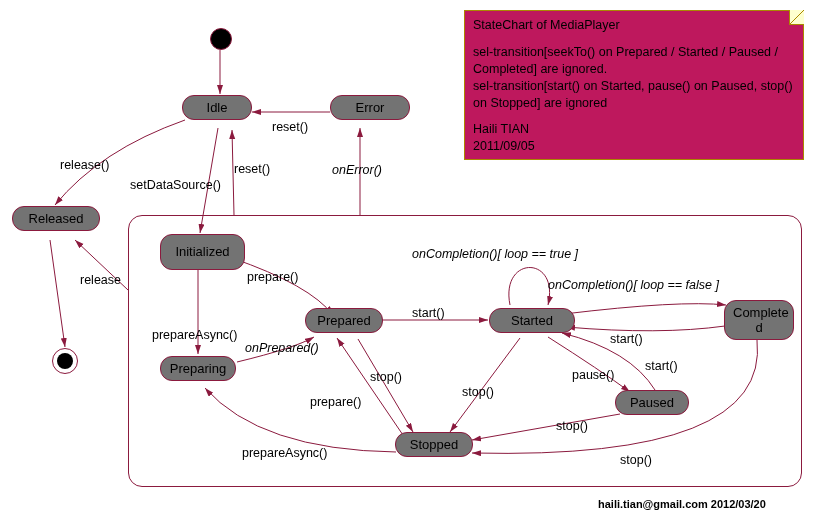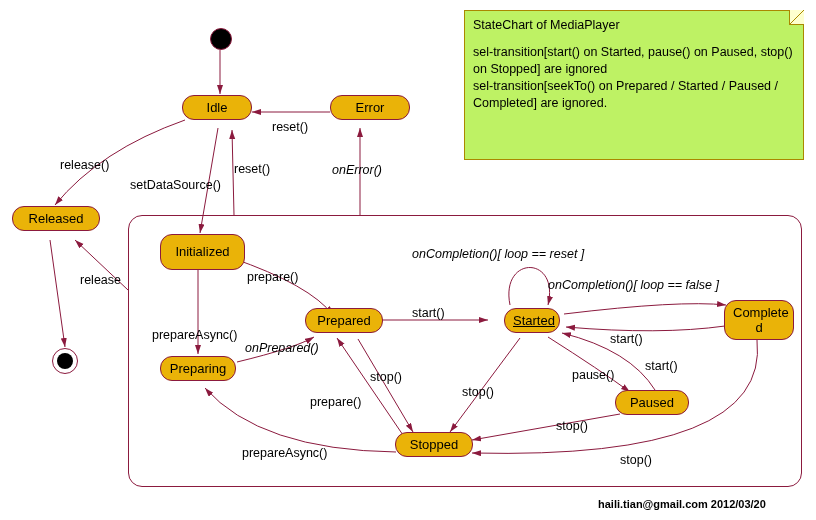--- a/index.html
+++ b/index.html
@@ -7,37 +7,37 @@
     width: 816px; height: 520px;
     background: #ffffff;
     font-family: Arial, Helvetica, sans-serif;
     font-size: 13px;
     color: #000;
     position: relative;
     overflow: hidden;
   }
   .state {
     position: absolute;
-    background: #eab308;
+    background: #737373;
     border: 1px solid #8b1a3e;
     border-radius: 12px;
     text-align: center;
     padding: 4px 8px;
     box-sizing: border-box;
     color: #000;
   }
   .composite {
     position: absolute;
     border: 1px solid #8b1a3e;
     border-radius: 14px;
     background: transparent;
   }
   .note {
     position: absolute;
-    background: #bef264;
+    background: #be185d;
     border: 1px solid #aa8800;
     padding: 6px 8px;
     font-size: 12.5px;
     line-height: 1.35;
     box-sizing: border-box;
   }
   .note .fold {
     position: absolute;
     top: -1px; right: -1px;
     width: 14px; height: 14px;
@@ -148,50 +148,52 @@
 <div class="final-dot" style="left:52px; top:348px;"></div>
 
 <div class="composite" style="left:128px; top:215px; width:672px; height:270px;"></div>
 
 <div class="state" style="left:182px; top:95px; width:70px;">Idle</div>
 <div class="state" style="left:330px; top:95px; width:80px;">Error</div>
 <div class="state" style="left:12px; top:206px; width:88px;">Released</div>
 <div class="state" style="left:160px; top:234px; width:85px; height:36px; line-height:26px;">Initialized</div>
 <div class="state" style="left:160px; top:356px; width:76px;">Preparing</div>
 <div class="state" style="left:305px; top:308px; width:78px;">Prepared</div>
-<div class="state" style="left:504px; top:308px; width:56px;text-decoration:underline;">Started</div>
+<div class="state" style="left:489px; top:308px; width:86px;">Started</div>
 <div class="state" style="left:615px; top:390px; width:74px;">Paused</div>
 <div class="state" style="left:395px; top:432px; width:78px;">Stopped</div>
 <div class="state" style="left:724px; top:300px; width:70px; white-space:pre-line;">Complete
 d</div>
 
 <div class="label" style="left:60px; top:158px;">release()</div>
 <div class="label" style="left:130px; top:178px;">setDataSource()</div>
 <div class="label" style="left:272px; top:120px;">reset()</div>
 <div class="label" style="left:234px; top:162px;">reset()</div>
 <div class="label italic" style="left:332px; top:163px;">onError()</div>
 <div class="label" style="left:80px; top:273px;">release</div>
 <div class="label" style="left:247px; top:270px;">prepare()</div>
 <div class="label" style="left:152px; top:328px;">prepareAsync()</div>
 <div class="label italic" style="left:245px; top:341px;">onPrepared()</div>
 <div class="label" style="left:412px; top:306px;">start()</div>
-<div class="label italic" style="left:412px; top:247px;">onCompletion()[ loop == reset ]</div>
+<div class="label italic" style="left:412px; top:247px;">onCompletion()[ loop == true ]</div>
 <div class="label italic" style="left:548px; top:278px;">onCompletion()[ loop == false ]</div>
 <div class="label" style="left:610px; top:332px;">start()</div>
 <div class="label" style="left:572px; top:368px;">pause()</div>
 <div class="label" style="left:645px; top:359px;">start()</div>
 <div class="label" style="left:370px; top:370px;">stop()</div>
 <div class="label" style="left:462px; top:385px;">stop()</div>
 <div class="label" style="left:556px; top:419px;">stop()</div>
 <div class="label" style="left:620px; top:453px;">stop()</div>
 <div class="label" style="left:310px; top:395px;">prepare()</div>
 <div class="label" style="left:242px; top:446px;">prepareAsync()</div>
 
 <div class="note" style="left:464px; top:10px; width:340px; height:150px;">
   <div class="fold"></div>
   <div>StateChart of MediaPlayer</div>
   <div style="height:10px;"></div>
+  <div> sel-transition[seekTo() on Prepared / Started / Paused / Completed] are ignored.</div>
   <div> sel-transition[start() on Started, pause() on Paused, stop() on Stopped] are ignored</div>
-  <div> sel-transition[seekTo() on Prepared / Started / Paused / Completed] are ignored.</div>
   <div style="height:10px;"></div>
+  <div>Haili TIAN</div>
+  <div>2011/09/05</div>
 </div>
 
 <div class="footer" style="left:570px; top:498px;">haili.tian@gmail.com 2012/03/20</div>
 
 </body></html>

